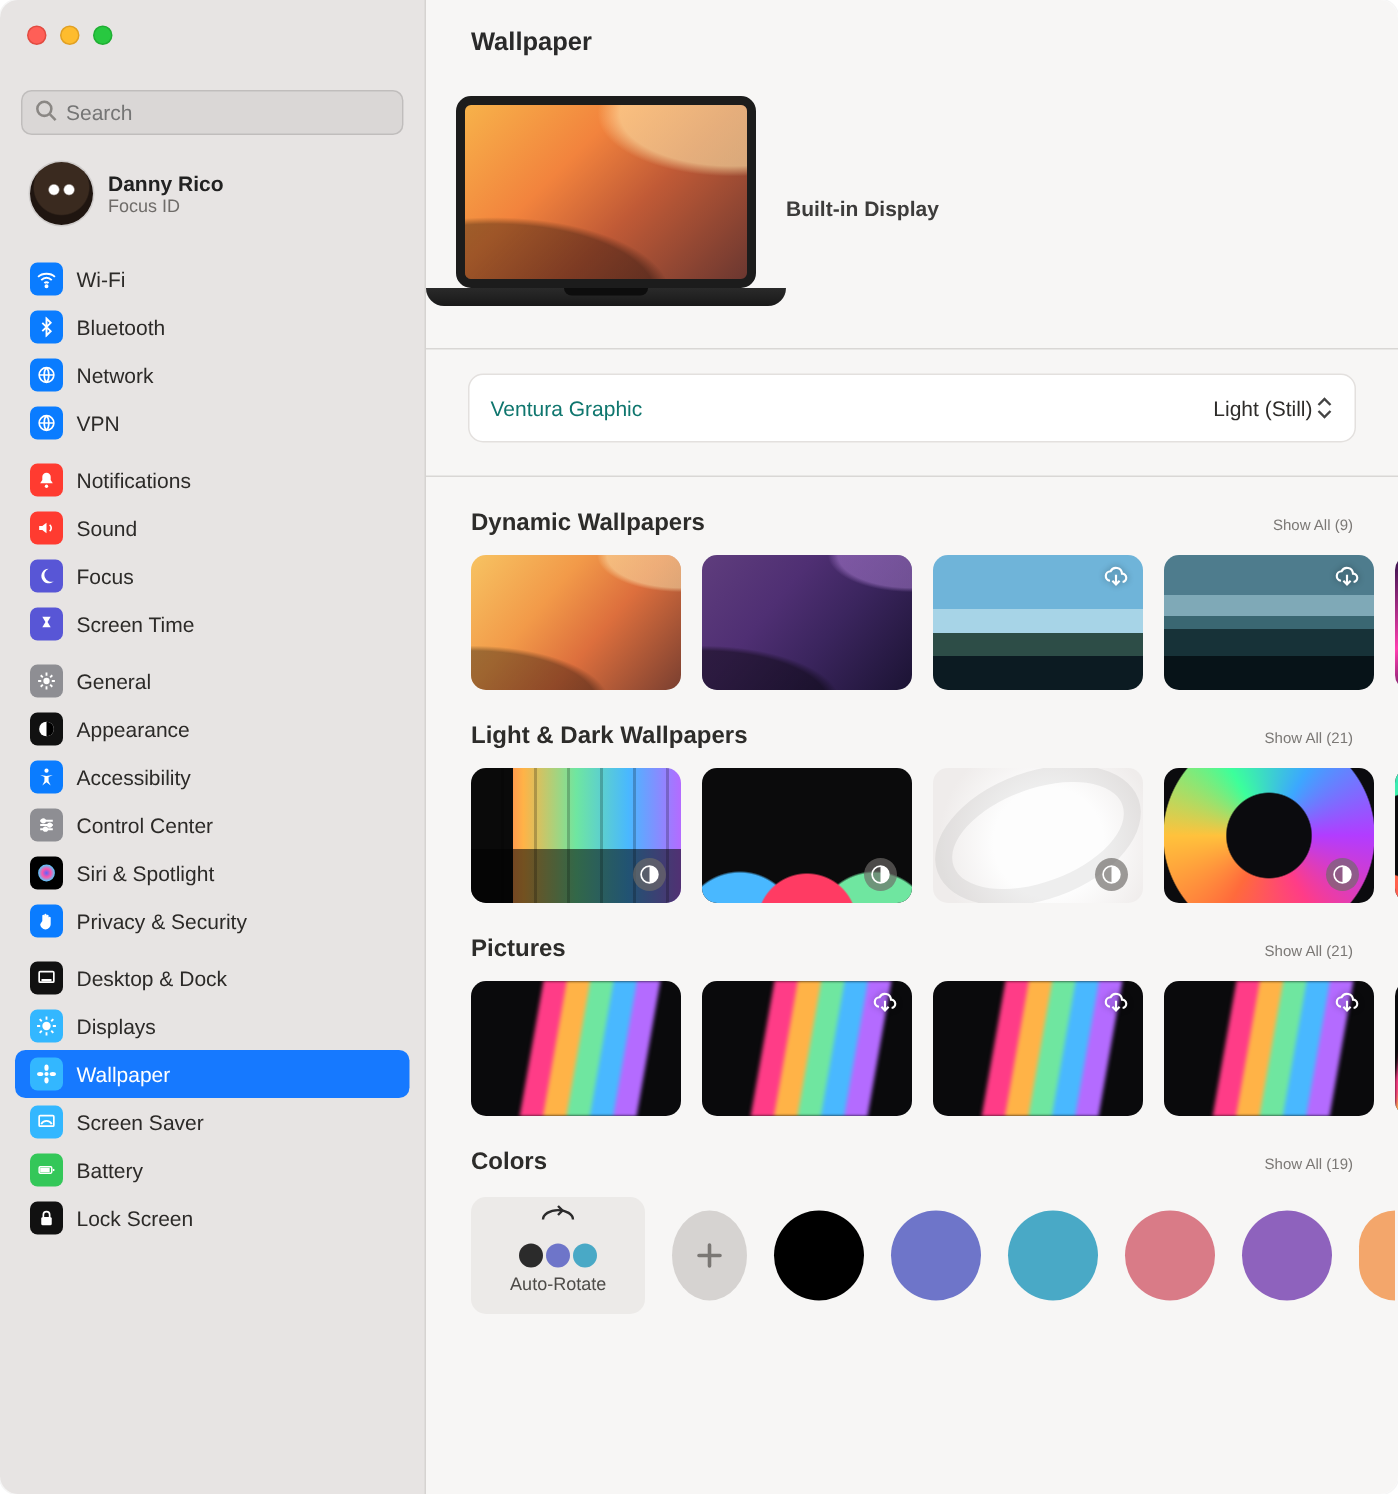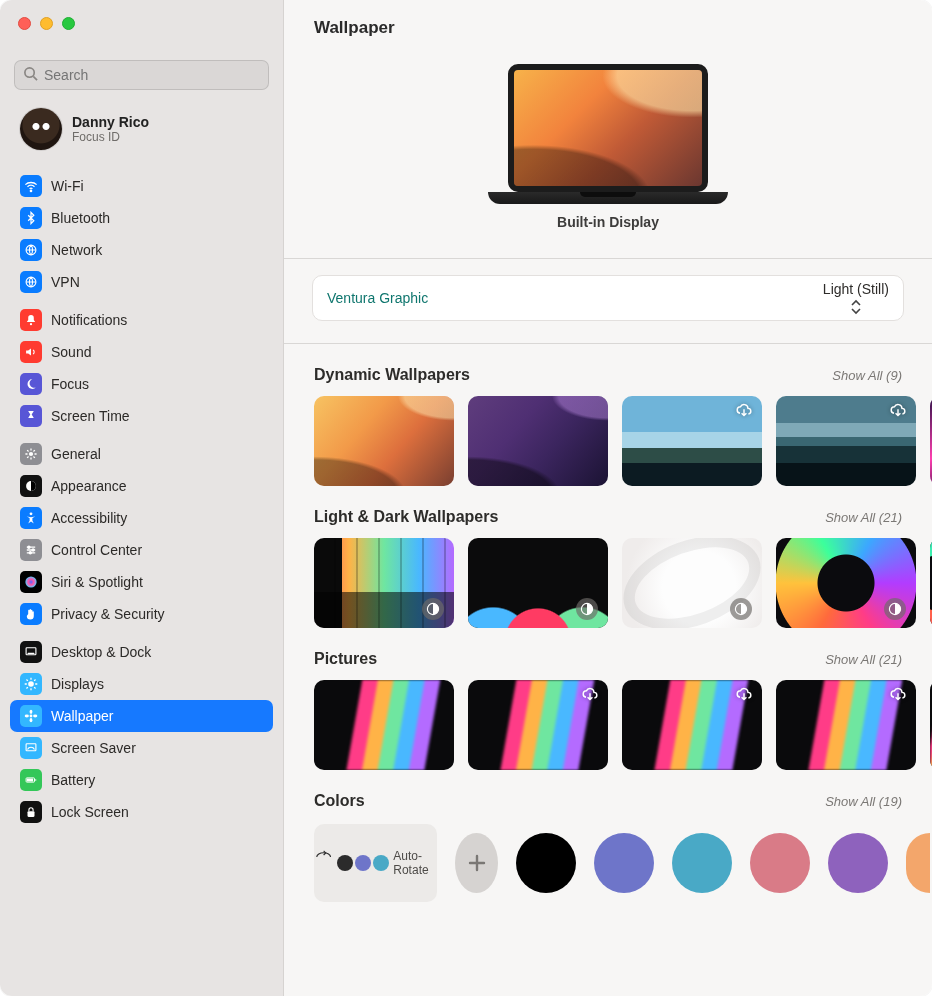--- a/index.html
+++ b/index.html
@@ -79,21 +79,21 @@
     flex:1; display:flex; flex-direction:column;
     background: linear-gradient(#f7f6f5, #f7f6f5);
     overflow:hidden;
   }
   .header {
     padding: 18px 30px 8px;
   }
   .header h1 { font-size:17px; font-weight:700; color:#2a2a2a; }
 
   .preview {
-    display:flex; flex-direction:column; align-items:center;
+    display:flex; flex-direction:row; align-items:center;
     padding: 18px 0 28px;
     border-bottom: 1px solid #d9d7d5;
   }
   .laptop { position:relative; width: 240px; }
   .screen {
     width: 200px; height: 128px; margin: 0 auto;
     border: 6px solid #1c1c1c;
     border-radius: 10px;
     background: linear-gradient(135deg, #f7b24a 0%, #f2833d 35%, #c05a36 60%, #6b3730 100%);
     position:relative; overflow:hidden;
@@ -120,29 +120,29 @@
     margin: 16px 28px 0;
     background:#fff;
     border:1px solid #e3e0de;
     border-radius:10px;
     height: 46px;
     display:flex; align-items:center; justify-content:space-between;
     padding: 0 14px;
     font-size: 14px;
   }
   .row-setting .name { color:#0f766e; }
-  .select { display:flex; align-items:center; gap:2px; color:#2e2c2a;flex-direction:column; }
+  .select { display:flex; align-items:center; gap:2px; color:#2e2c2a; }
   .select .chev { display:flex; flex-direction:column; line-height:0; color:#4a4947;}
   .select .chev svg{ width:12px; height:8px; }
 
   .sections{ border-top:1px solid #d9d7d5; margin-top:22px; padding: 0 0 0 30px; overflow:hidden;}
   .section { padding-top: 22px; }
   .sec-head { display:flex; align-items:baseline; justify-content:space-between; padding-right: 30px;}
   .sec-title{ font-size:16px; font-weight:700; color:#2d2c2a;}
-  .show-all { font-size:13px; color:#7b7875;font-style:italic; }
+  .show-all { font-size:10px; color:#7b7875; }
 
   .thumbs, .thumbs-ld, .thumbs-pic { display:flex; gap:14px; margin-top:12px; padding-right:2px; }
   .thumb {
     width: 140px; height: 90px; border-radius:10px;
     flex-shrink:0; position:relative; overflow:hidden;
     background:#888;
   }
   .thumb .cloud{
     position:absolute; top:6px; right:8px; color:#fff;
     filter: drop-shadow(0 0 2px rgba(0,0,0,.4));
@@ -231,21 +231,21 @@
   .wp-stream::before{
     content:""; position:absolute; inset:0;
     background:
       linear-gradient(100deg, transparent 30%, #ff3c87 32% 40%, #ffb347 42% 50%, #6fe6a0 52% 60%, #49b8ff 62% 70%, #b46bff 72% 80%, transparent 82%);
     filter: blur(1px);
   }
 
   .colors-row{ display:flex; align-items:center; gap:18px; margin-top:14px; padding-right:2px;}
   .auto-rotate{
     width:140px; height:78px; border-radius:10px;
-    background:#eceae8; display:flex; flex-direction:row; align-items:center; justify-content:center;
+    background:#eceae8; display:flex; flex-direction:column; align-items:center; justify-content:center;
     gap:4px; font-size:12px; color:#4d4b48;
   }
   .auto-rotate .dots{ display:flex; gap:2px; }
   .auto-rotate .dots span{ width:16px; height:16px; border-radius:50%; }
   .auto-rotate .dots span:nth-child(1){ background:#2b2b2b;}
   .auto-rotate .dots span:nth-child(2){ background:#6e75c9;}
   .auto-rotate .dots span:nth-child(3){ background:#49a9c6;}
   .auto-rotate svg{ position:relative; top:-8px; }
   .plus{
     width:60px; height:60px; border-radius:50%; background:#d6d3d1;

